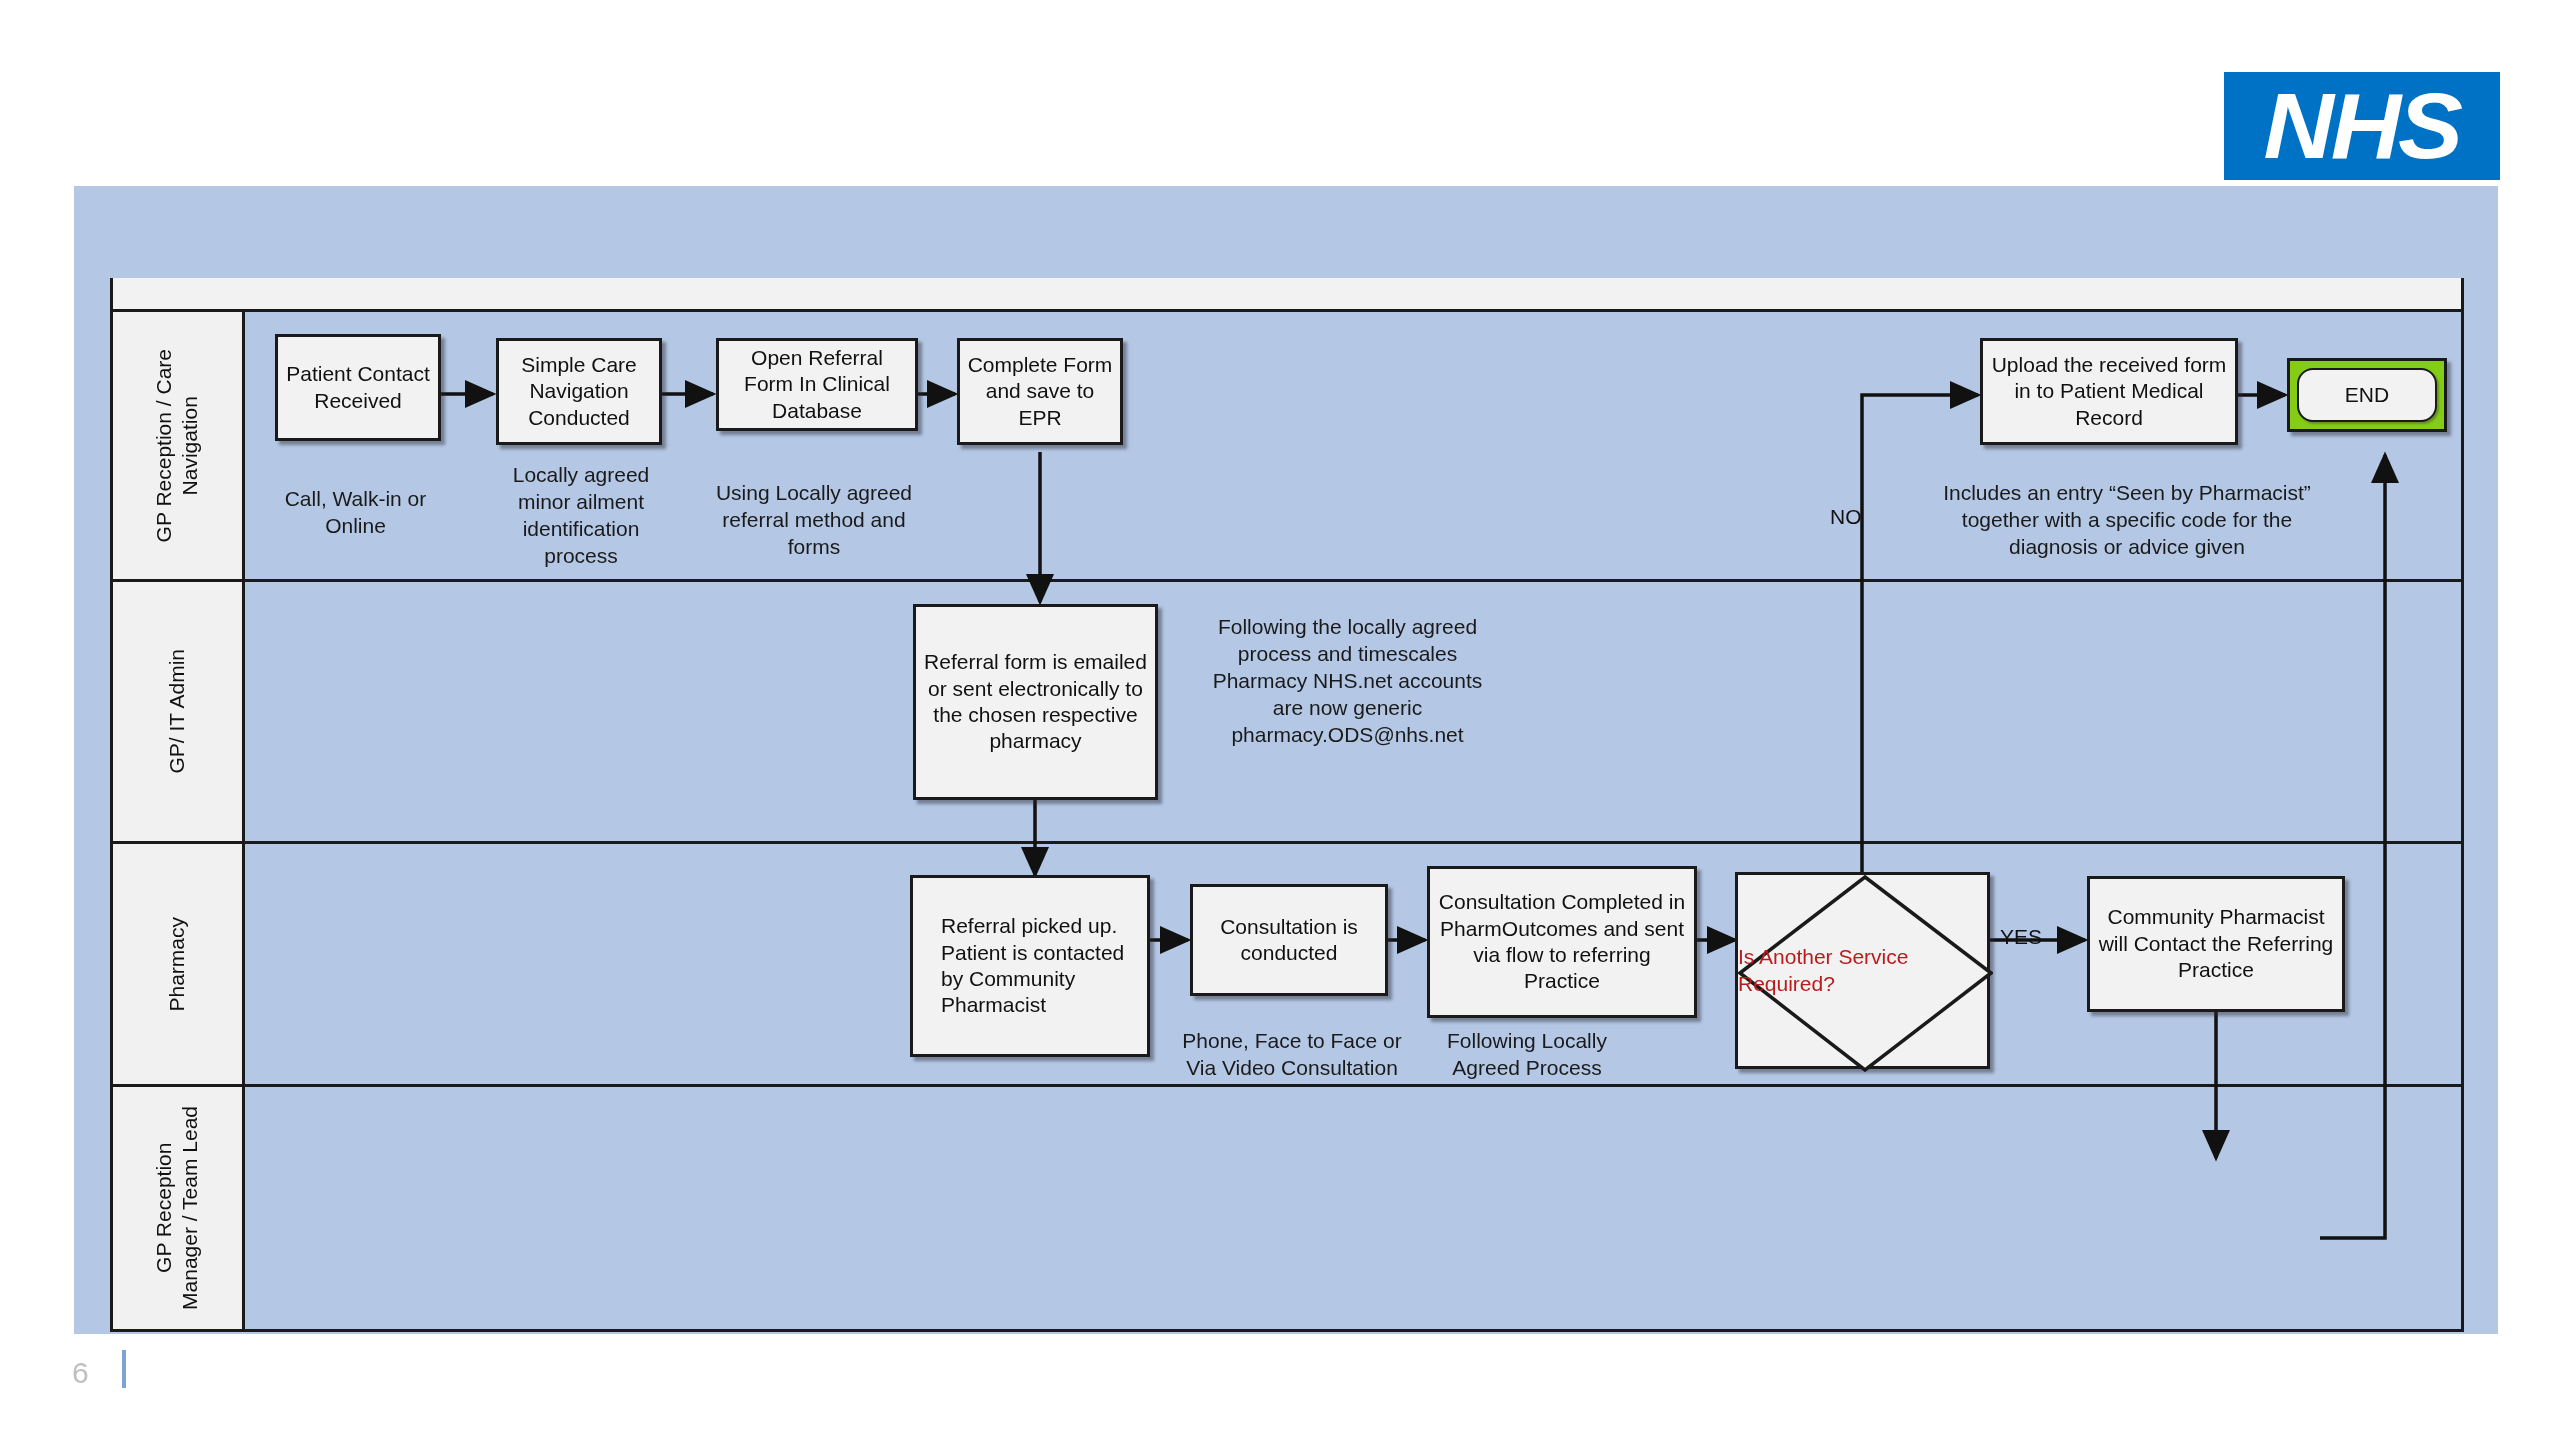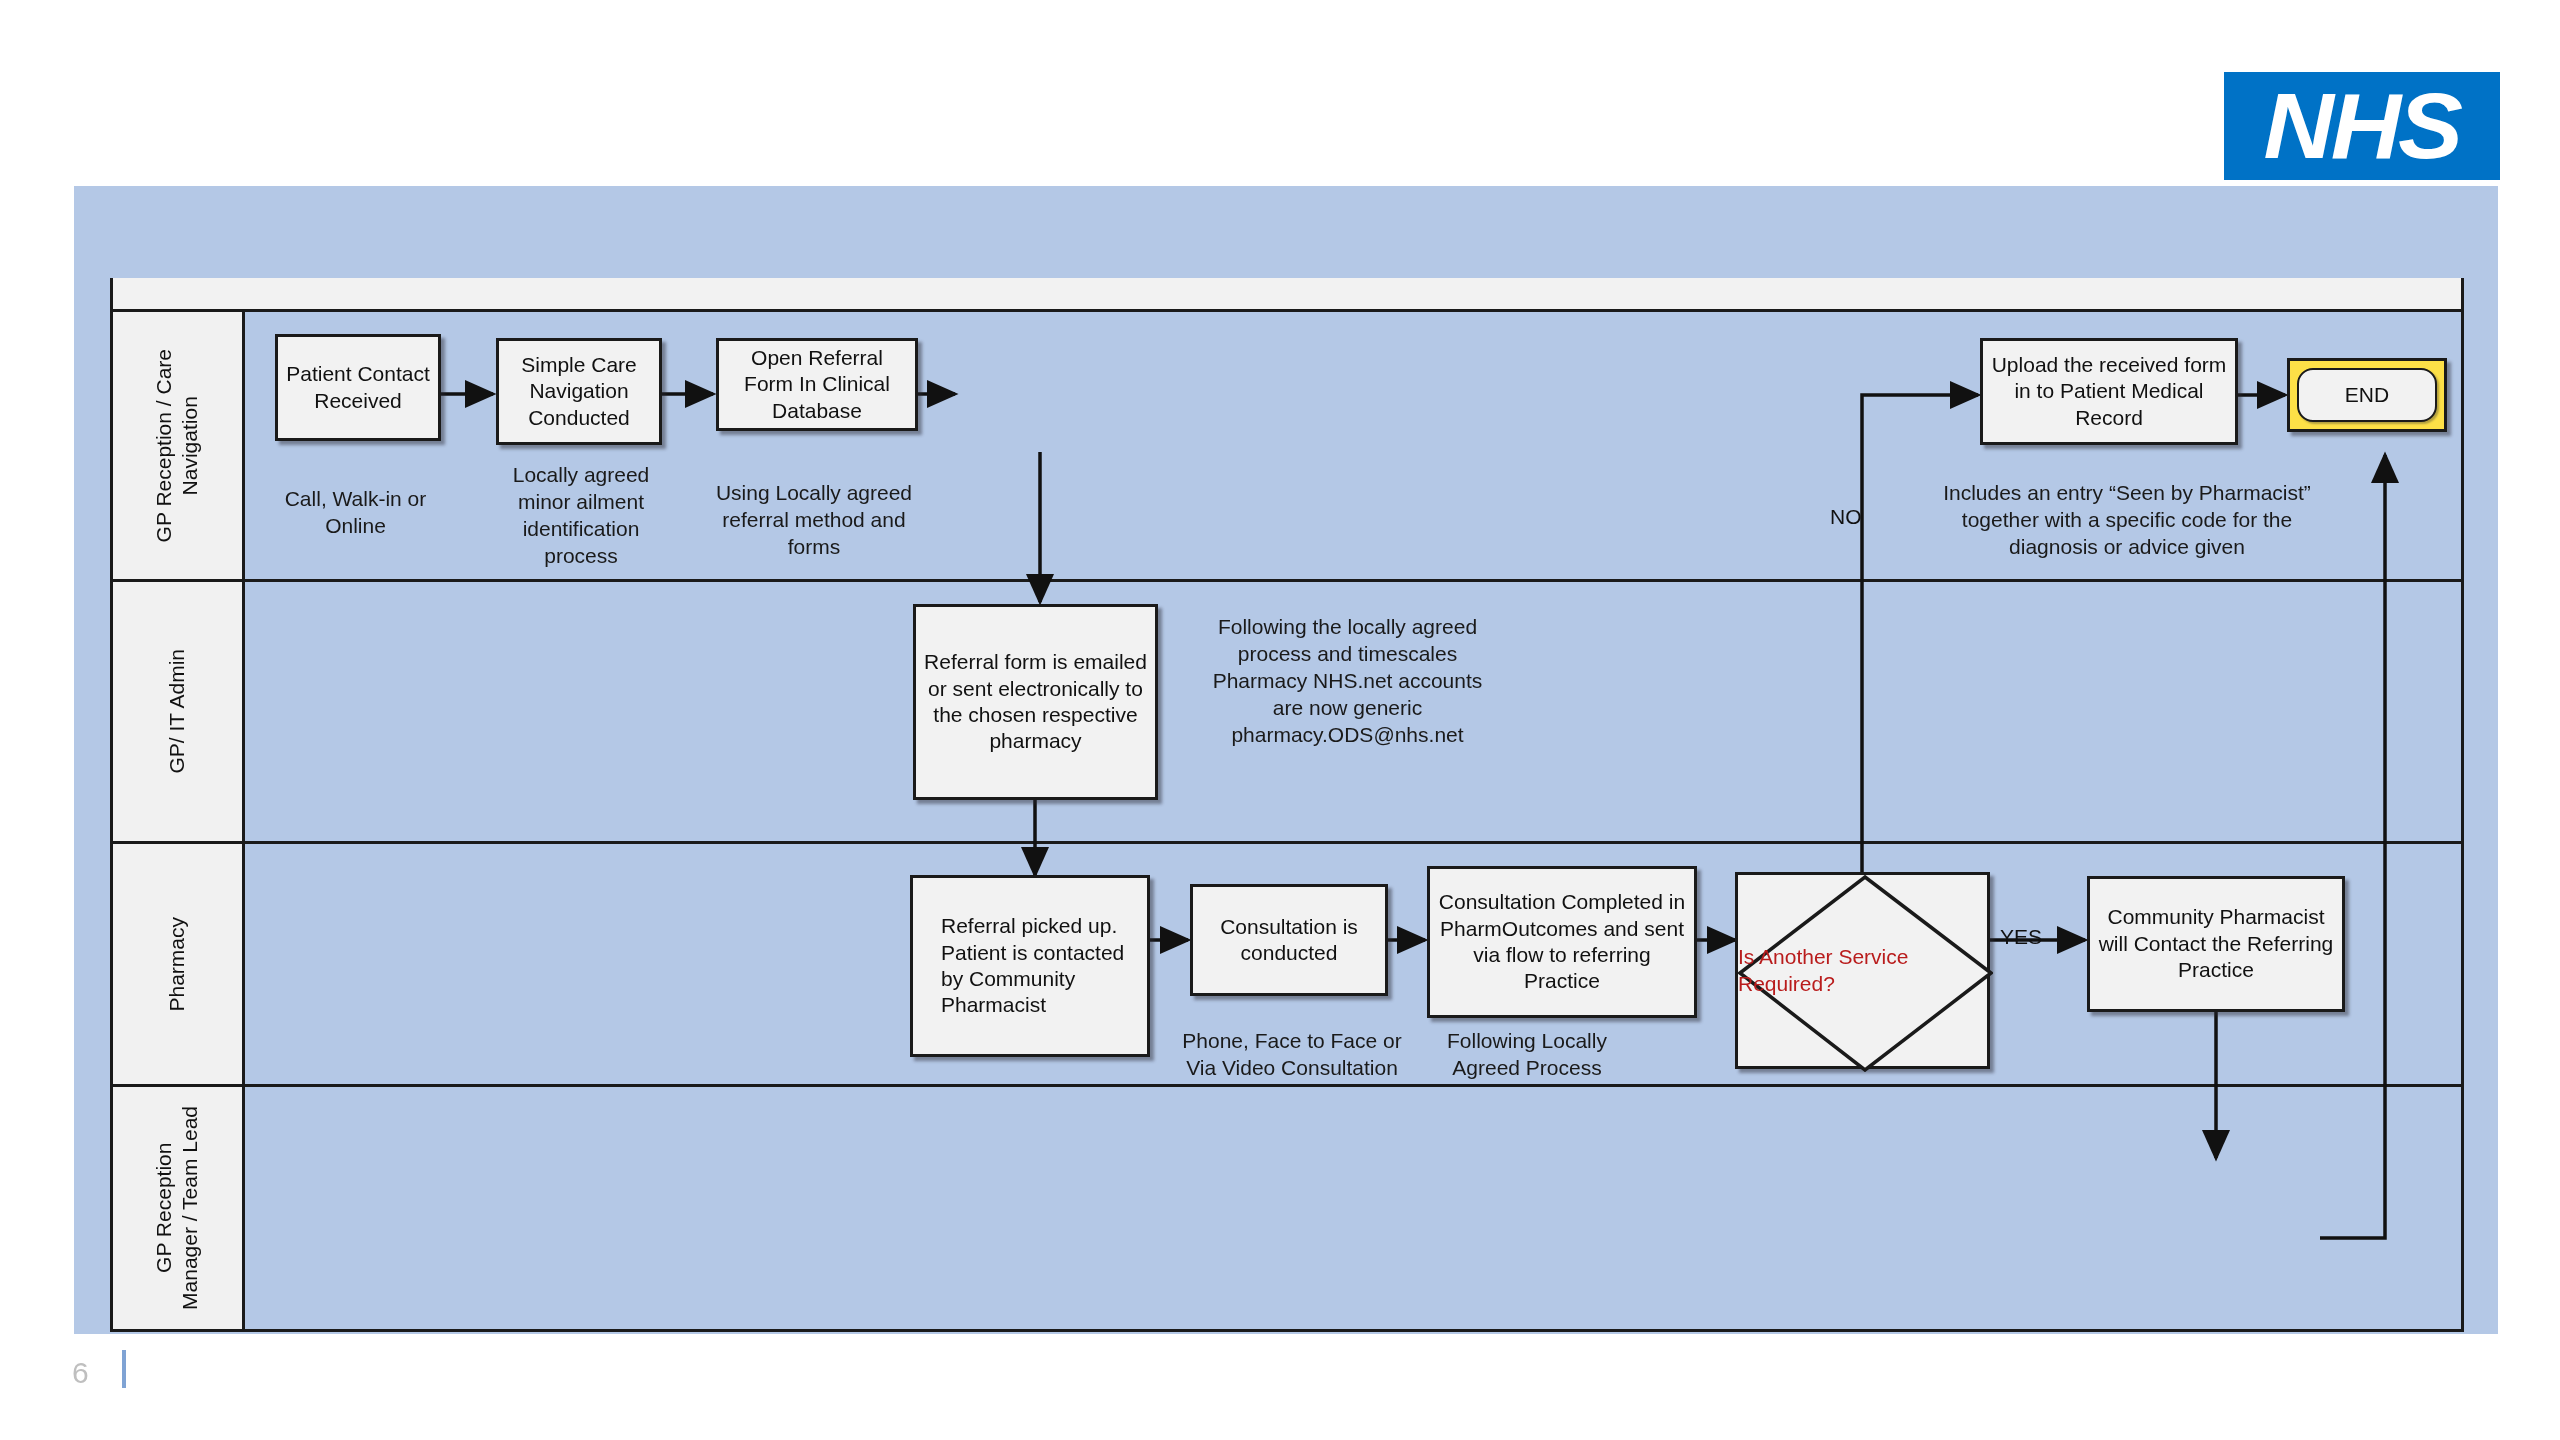--- a/index.html
+++ b/index.html
@@ -143,21 +143,21 @@
     font-size: 21px;
     color: #111111;
     line-height: 1.26;
     padding: 4px 6px;
     z-index: 5;
   }
   .node.left-align { justify-content: flex-start; text-align: left; padding-left: 28px; }
 
   .terminator {
     position: absolute;
-    background: #fde047;
+    background: #84cc16;
     border: 3px solid #1A1A1A;
     box-sizing: border-box;
     box-shadow: 4px 4px 3px rgba(40,40,50,0.45);
     z-index: 5;
   }
   .terminator .inner {
     position: absolute;
     left: 7px; top: 7px; right: 7px; bottom: 7px;
     border: 2px solid #1A1A1A;
     border-radius: 16px;
@@ -308,20 +308,21 @@
       <path d="M2320,1238 L2385,1238 L2385,455" marker-end="url(#arrow)"></path>
     </g>
   </svg>
 
   <div class="node" style="left:275px; top:334px; width:166px; height:107px;">Patient Contact Received</div>
 
   <div class="node" style="left:496px; top:338px; width:166px; height:107px;">Simple Care Navigation Conducted</div>
 
   <div class="node" style="left:716px; top:338px; width:202px; height:93px;">Open Referral Form In Clinical Database</div>
 
+  <div class="node" style="left:957px; top:338px; width:166px; height:107px;">Complete Form and save to EPR</div>
 
   <div class="node" style="left:1980px; top:338px; width:258px; height:107px;">Upload the received form in to Patient Medical Record</div>
 
   <div class="terminator" style="left:2287px; top:358px; width:160px; height:74px;">
     <div class="inner">END</div>
   </div>
 
   <div class="annotation" style="left:253px; top:486px; width:205px;">Call, Walk-in or Online</div>
 
   <div class="annotation" style="left:496px; top:462px; width:170px;">Locally agreed minor ailment identification process</div>

